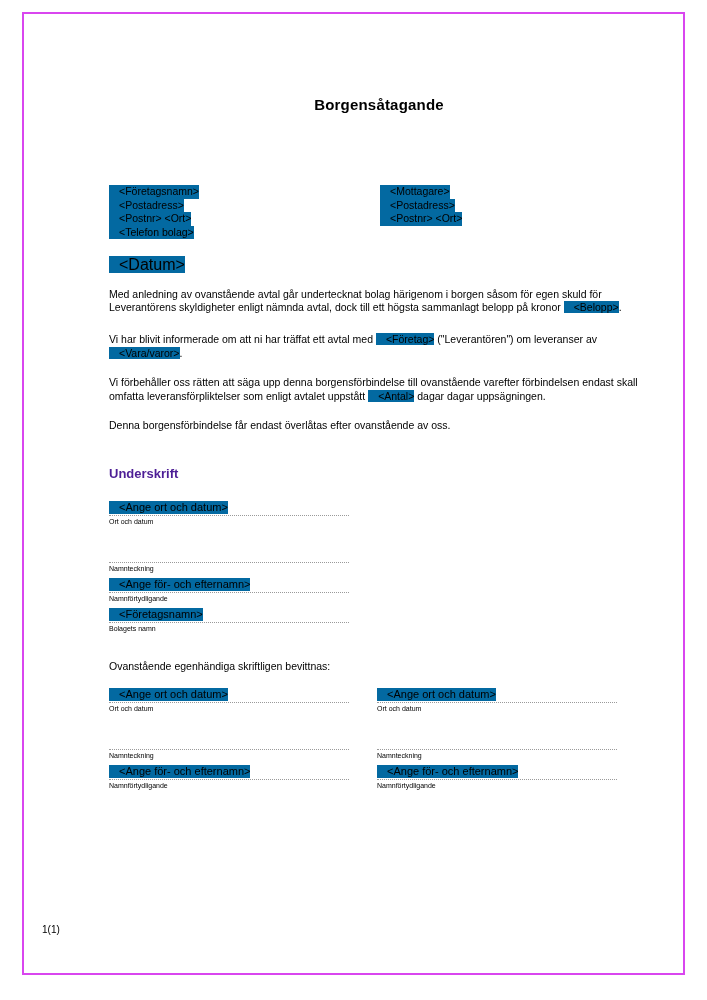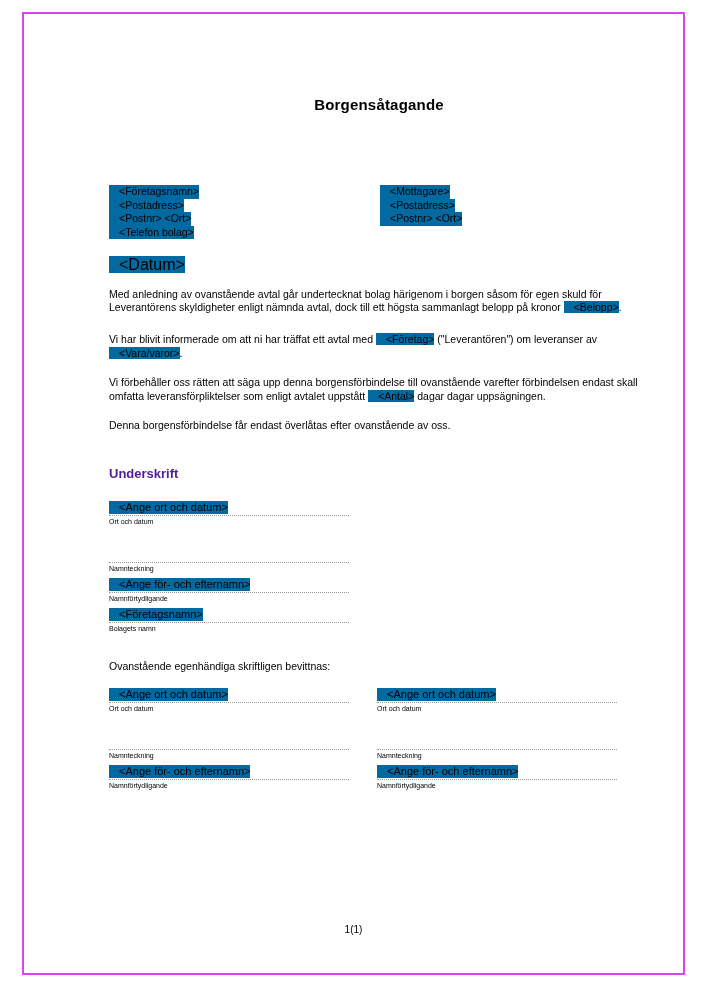--- a/index.html
+++ b/index.html
@@ -116,24 +116,23 @@
     color: #000;
     margin-top: 1px;
   }
   .spacer-sig { height: 34px; }
   .witness-intro {
     font-size: 10.5px;
     margin-top: 26px;
   }
   .page-number {
     position: absolute;
-    left: 0;
+    left: 18px;
     right: 0;
     bottom: 38px;
-    text-align: center;
     font-size: 10px;
     color: #000;
   }
 </style>
 </head>
 <body>
 
 <div class="page">
   <div class="sheet">
     <div class="content">

